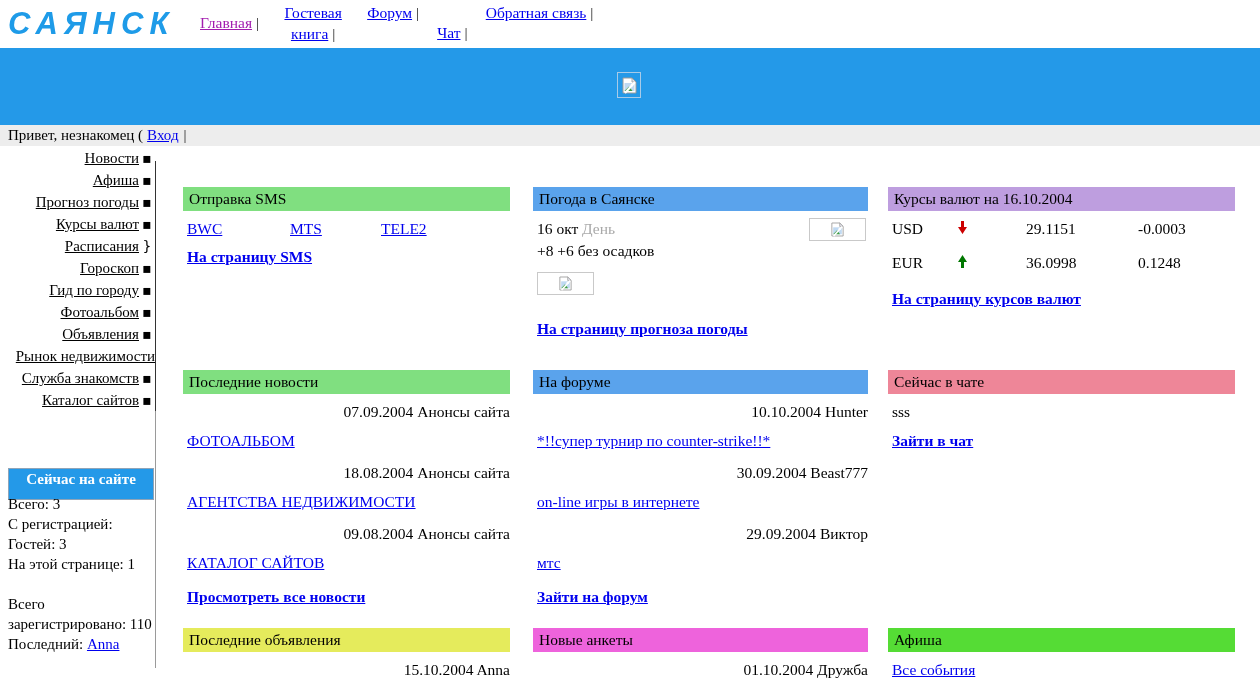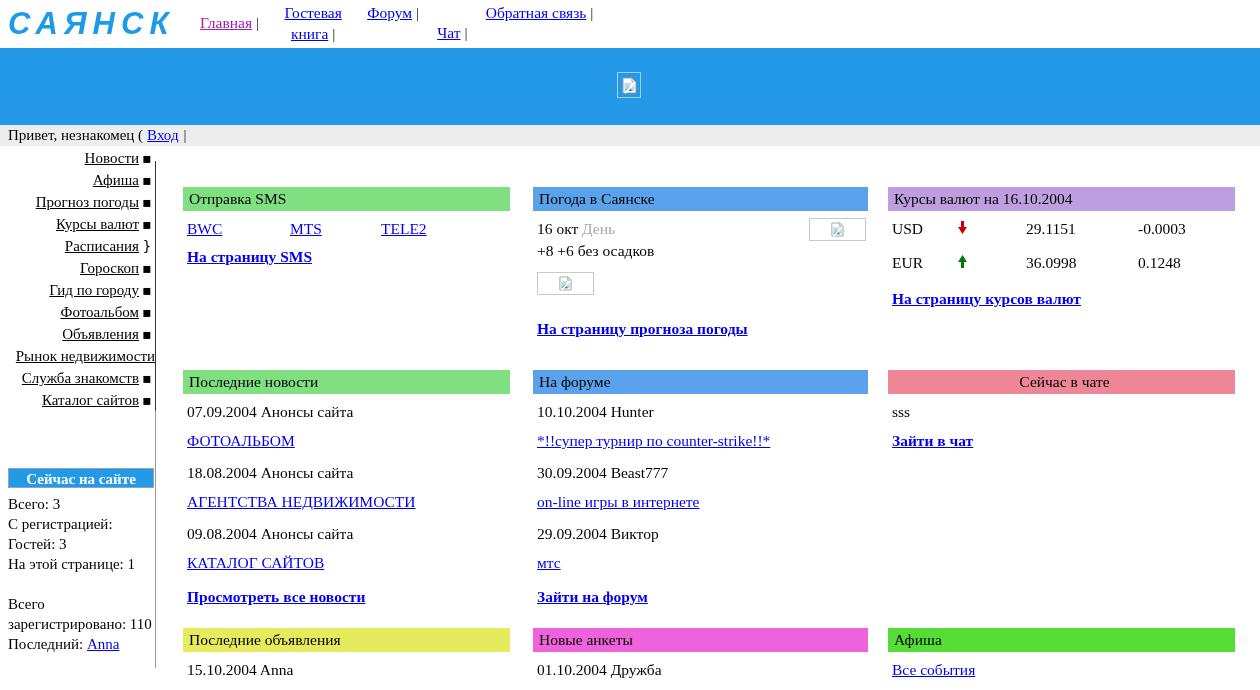--- a/index.html
+++ b/index.html
@@ -39,42 +39,42 @@
   .menu-item { height:22px; line-height:22px; display:flex; justify-content:flex-end;
     align-items:flex-start; padding-right:2px; font-size:15px; white-space:nowrap; }
   .menu-item a { color:#000; }
   .bullet { display:inline-block; width:16px; text-align:center; font-size:14px;
     color:#000; text-decoration:none; font-family:"DejaVu Sans","Liberation Serif",serif; }
   .bullet:empty { width:0; }
   .vline-top { position:absolute; left:155px; top:161px; width:1px; height:250px; background:#333; }
   .vline-bottom { position:absolute; left:155px; top:411px; width:1px; height:257px; background:#9a9a9a; }
 
   
-  .online-title { position:absolute; left:8px; top:468px; width:146px; height:20px; background:#2499E8;
+  .online-title { position:absolute; left:8px; top:468px; width:146px; height:32px; background:#2499E8;
     border:1px solid #8FA4B8; color:#fff; font-weight:bold; font-size:15px; text-align:center; line-height:21px; }
   .online-stats { position:absolute; left:8px; top:494px; width:152px; font-size:15px; line-height:20px; }
   .online-gap { height:20px; }
 
   
   .panel { position:absolute; font-size:15.5px; }
   .p-sms      { left:183px; top:187px; width:327px; }
   .p-weather  { left:533px; top:187px; width:335px; }
   .p-currency { left:888px; top:187px; width:347px; }
   .p-news     { left:183px; top:370px; width:327px; }
   .p-forum    { left:533px; top:370px; width:335px; }
   .p-chat     { left:888px; top:370px; width:347px; }
   .p-ads      { left:183px; top:628px; width:327px; }
   .p-profiles { left:533px; top:628px; width:335px; }
   .p-afisha   { left:888px; top:628px; width:347px; }
 
   .panel-header { height:24px; line-height:24px; padding-left:6px; }
   .ph-green   { background:#80DF80; }
   .ph-blue    { background:#5AA3EC; }
   .ph-purple  { background:#BE9EDF; }
-  .ph-pink    { background:#EE8698;text-align:center; }
+  .ph-pink    { background:#EE8698; }
   .ph-yellow  { background:#E5EB5C; }
   .ph-magenta { background:#EE63DC; }
   .ph-bgreen  { background:#55DC35; }
 
   .panel-body { padding:7px 0 0 4px; line-height:22px; }
   .more-link { font-weight:bold; display:inline-block; }
 
   .sms-links { display:flex; }
   .sms-links a:nth-child(1) { width:103px; }
   .sms-links a:nth-child(2) { width:91px; }
@@ -88,21 +88,21 @@
   .wx-imgbox { width:57px; height:23px; border:1px solid #C9C9C9; background:#fff; margin-right:2px;
     display:flex; align-items:center; justify-content:center; flex:none; }
   .wx-more { margin-top:13px; }
 
   .cur-row { display:flex; margin-bottom:12px; align-items:center; }
   .cur-code { width:66px; }
   .cur-arrow { width:68px; }
   .cur-value { width:112px; }
   .cur-more { margin-top:2px; }
 
-  .feed-date { margin-bottom:7px; }
+  .feed-date { margin-bottom:7px;text-align:right; }
   .feed-link { margin-bottom:10px; }
   .feed-more { margin-top:2px; }
   .chat-users { margin-bottom:7px; }
   .afisha-link2 { display:block; margin-top:4px; }
 </style>
 </head>
 <body>
 
 <div class="page">
 

